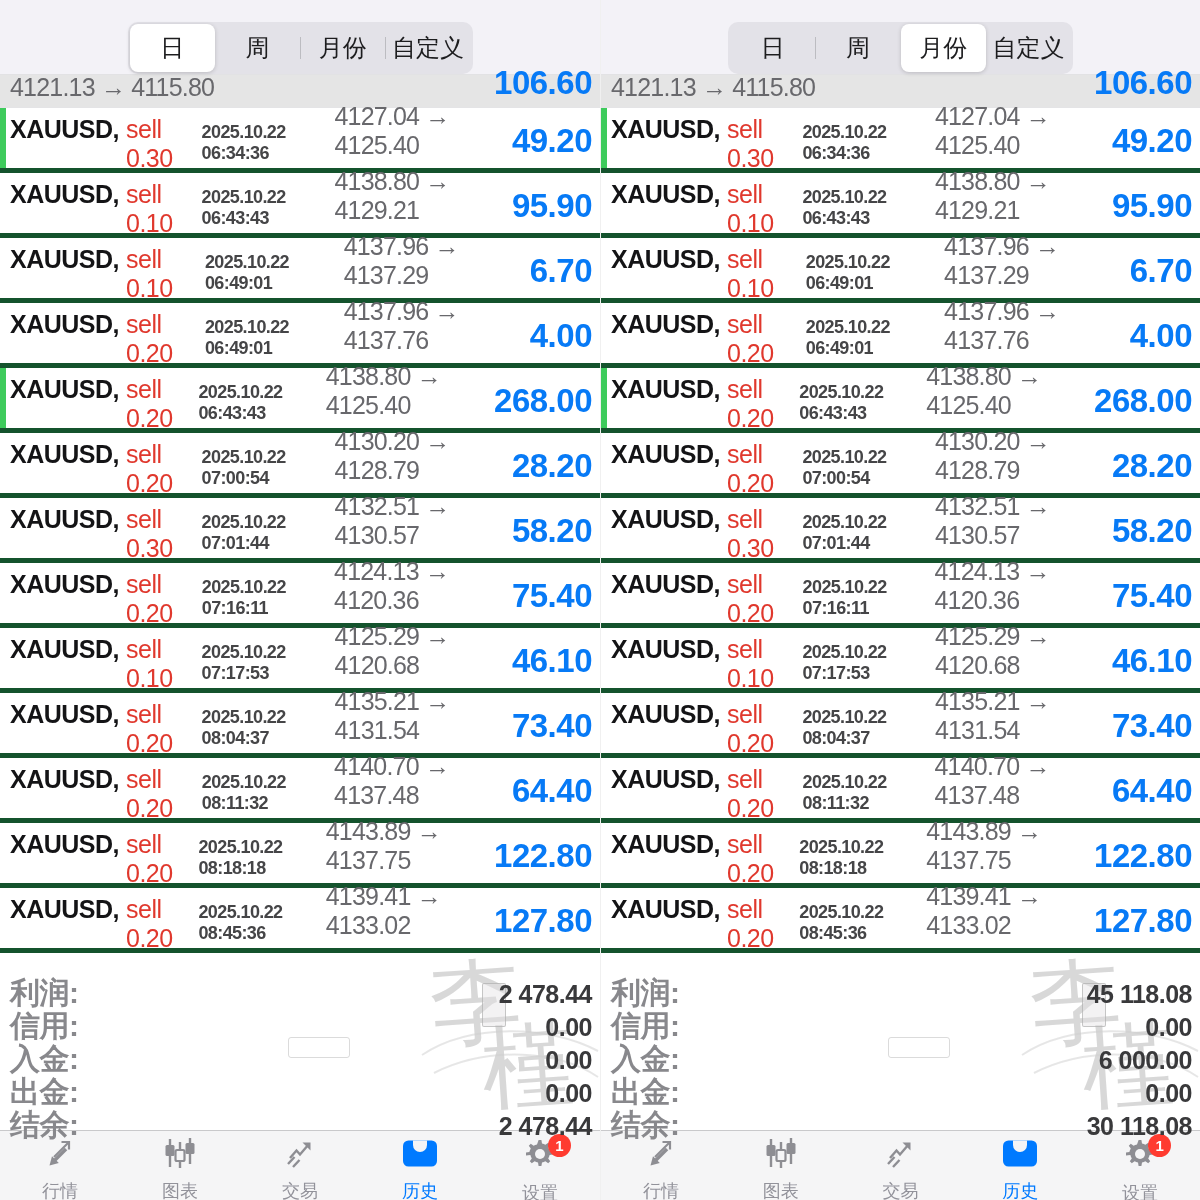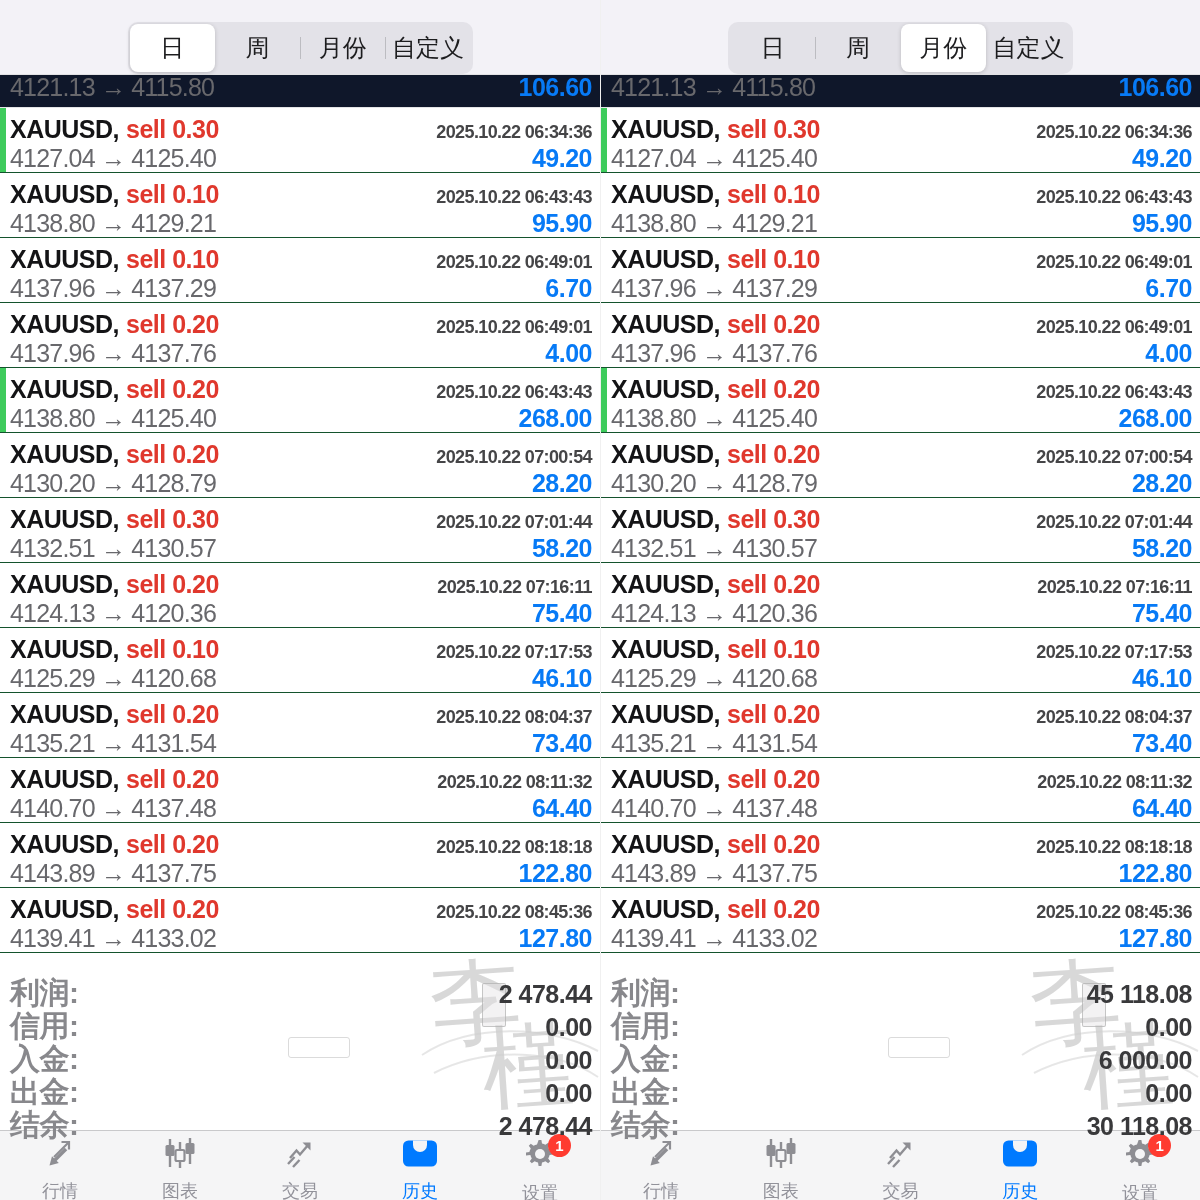--- a/index.html
+++ b/index.html
@@ -13,35 +13,35 @@
   .header { height:75px; background:#f3f2f7; border-bottom:1px solid #e2e2e4; }
   .segmented { width:345px; height:52px; margin:0 auto; position:relative; top:22px;
                background:#e3e2e8; border-radius:10px; display:flex; padding:2px; }
   .segment { flex:1; display:flex; align-items:center; justify-content:center;
              font-size:24px; color:#1d1d1f; border-radius:8px; position:relative; cursor:pointer; }
   .segment::before { content:""; position:absolute; left:-0.5px; top:13px; bottom:13px; width:1px; background:#bcbcc1; }
   .segment:first-child::before, .segment.no-div::before { display:none; }
   .segment.selected { background:#ffffff; box-shadow:0 1px 4px rgba(0,0,0,0.18); }
 
   
-  .list { background:#0f172a; }
+  .list { background:#e5e5e5; }
   .partial-row { height:33px; border-bottom:1px solid #e4e4e6; display:flex; align-items:flex-end;
                  padding:0 8px 5px 10px; }
-  .trade-row { height:65px; border-bottom:1px solid #14532d; position:relative;
-               display:flex; flex-direction:column; justify-content:space-between;
+  .trade-row { height:65px; border-bottom:5px solid #14532d; position:relative;
+               display:flex; justify-content:space-between;
                padding:7px 8px 8px 10px; background:#fff; }
   .trade-row .marker { display:none; position:absolute; left:0; top:0; bottom:0; width:6px; background:#3ecb5c; }
   .trade-row.highlight .marker { display:block; }
   .l1 { display:flex; align-items:baseline; }
   .sym  { font-size:25px; font-weight:700; color:#141416; letter-spacing:-0.5px; }
-  .side { font-size:25px; font-weight:700; color:#e0382d; margin-left:7px; letter-spacing:-0.5px; }
+  .side { font-size:25px; font-weight:400; color:#e0382d; margin-left:7px; letter-spacing:-0.5px; }
   .time { margin-left:auto; font-size:18px; font-weight:700; color:#454547; letter-spacing:-0.6px; }
   .l2 { display:flex; align-items:flex-end; }
   .prices { font-size:25px; color:#68686c; letter-spacing:-0.8px; }
-  .profit { margin-left:auto; font-size:25px; font-weight:700; color:#077af6; letter-spacing:-0.5px; }
+  .profit { margin-left:auto; font-size:33px; font-weight:700; color:#077af6; letter-spacing:-0.5px; }
 
   
   .summary { height:177px; padding:8px 8px 0 10px; position:relative; background:#fff; }
   .sum-line { height:33px; display:flex; align-items:baseline; position:relative; z-index:2; }
   .sum-label { font-size:30px; font-weight:700; color:#88888c; letter-spacing:-0.5px;margin-top:12px; }
   .sum-value { margin-left:auto; font-size:25px; font-weight:700; color:#39393b; letter-spacing:-0.5px; }
 
   
   .wm { position:absolute; z-index:1; pointer-events:none; }
   .wm-char { font-family:"DejaVu Serif","Liberation Serif",serif; font-size:92px; line-height:1;

